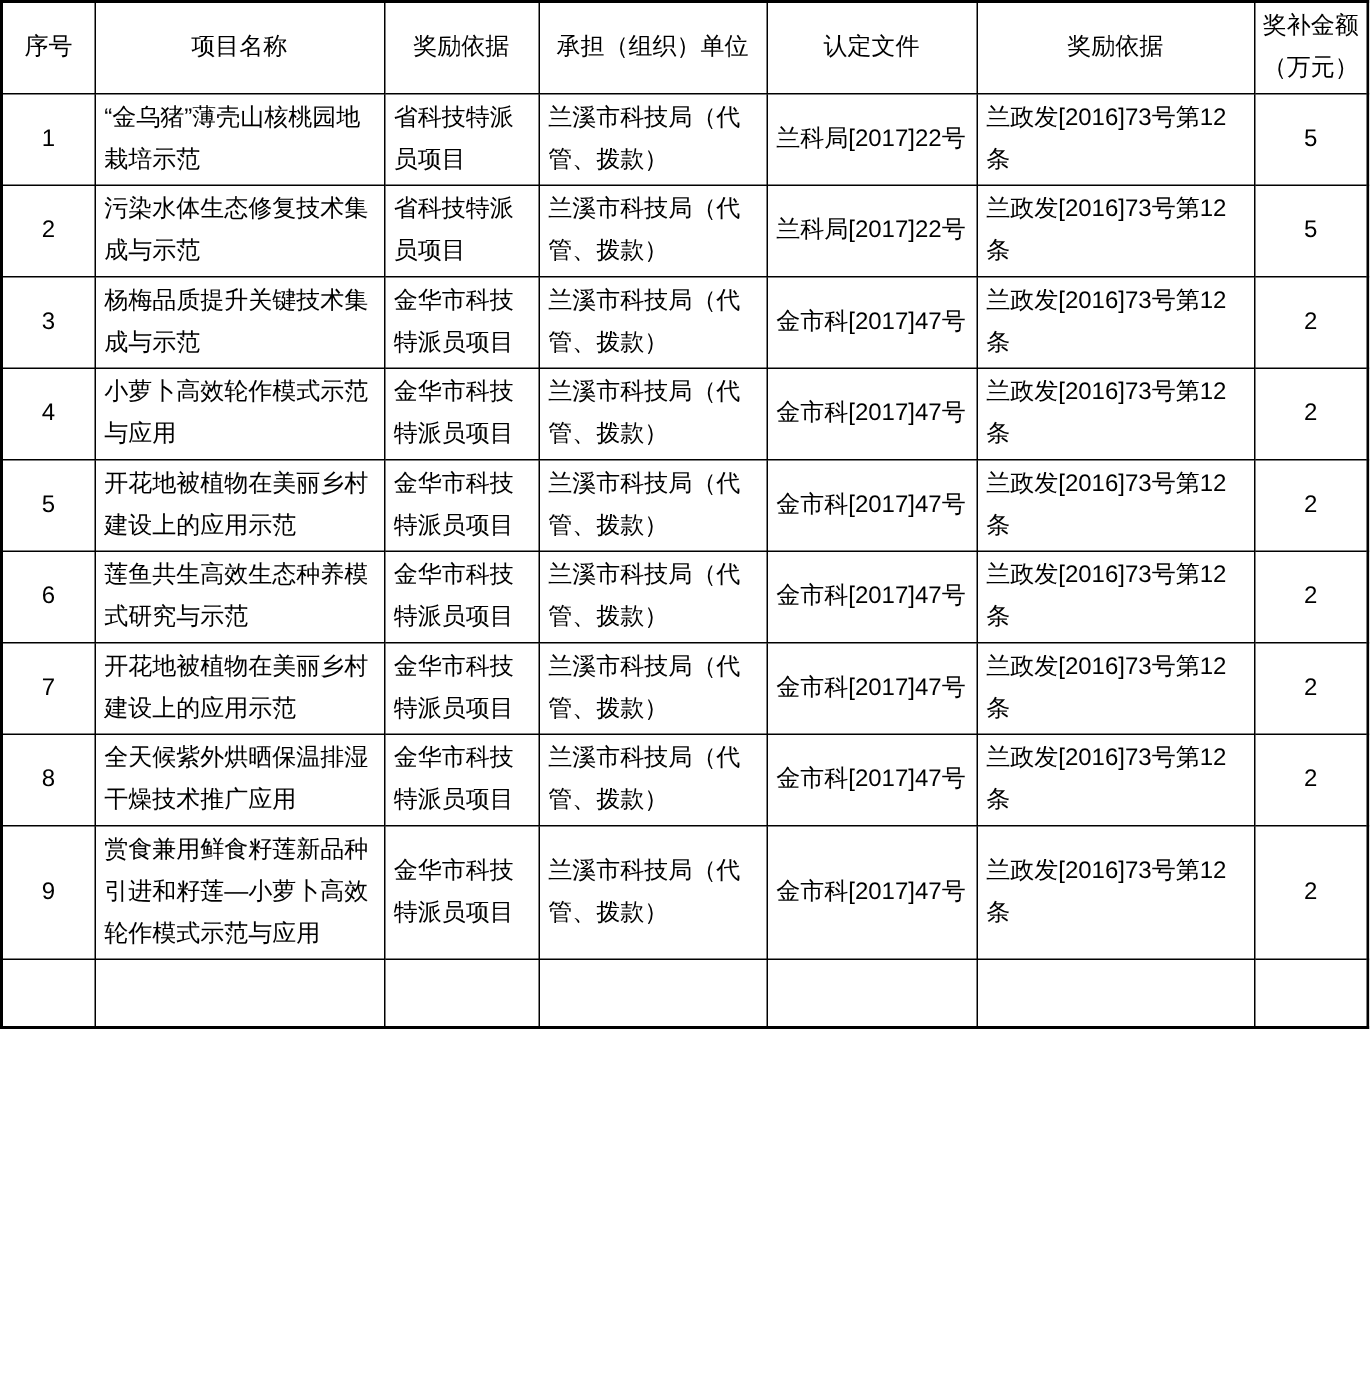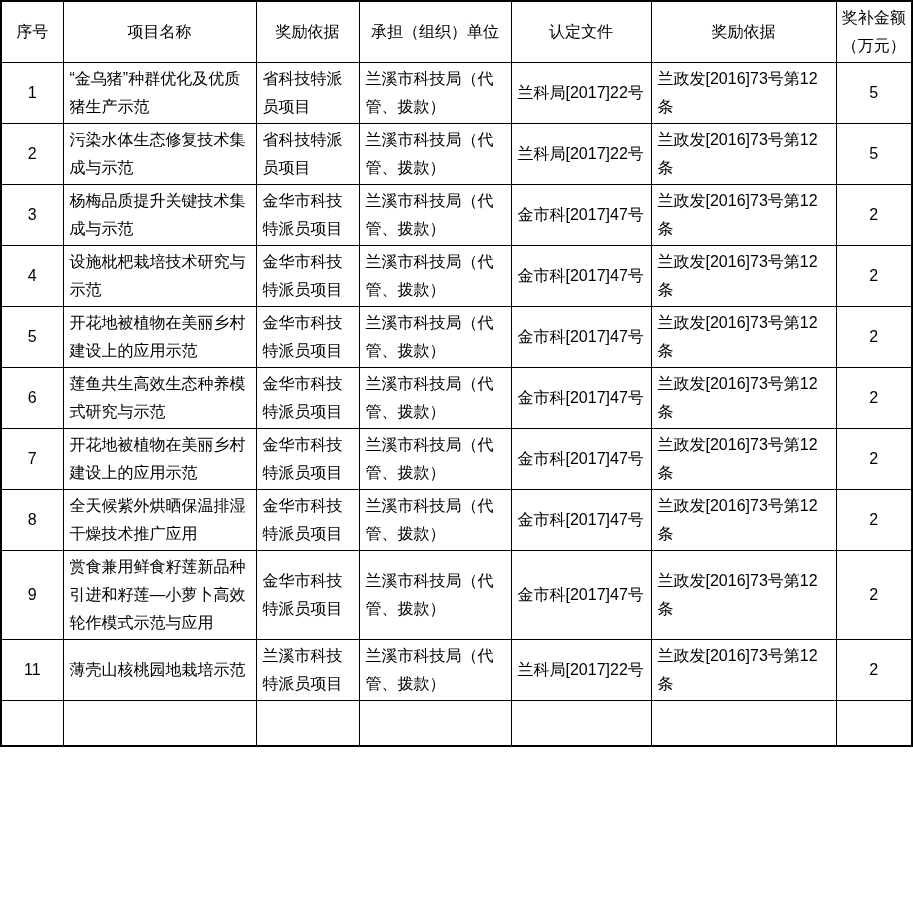--- a/index.html
+++ b/index.html
@@ -78,21 +78,21 @@
         <th>奖励依据</th>
         <th>承担（组织）单位</th>
         <th>认定文件</th>
         <th>奖励依据</th>
         <th>奖补金额（万元）</th>
       </tr>
     </thead>
     <tbody>
         <tr>
           <td class="col-0">1</td>
-          <td class="col-1">“金乌猪”种群优化及优质猪生产示范</td>
+          <td class="col-1">“金乌猪”薄壳山核桃园地栽培示范</td>
           <td class="col-2">省科技特派员项目</td>
           <td class="col-3">兰溪市科技局（代管、拨款）</td>
           <td class="col-4">兰科局[2017]22号</td>
           <td class="col-5">兰政发[2016]73号第12条</td>
           <td class="col-6">5</td>
         </tr>
         <tr>
           <td class="col-0">2</td>
           <td class="col-1">污染水体生态修复技术集成与示范</td>
           <td class="col-2">省科技特派员项目</td>
@@ -105,21 +105,21 @@
           <td class="col-0">3</td>
           <td class="col-1">杨梅品质提升关键技术集成与示范</td>
           <td class="col-2">金华市科技特派员项目</td>
           <td class="col-3">兰溪市科技局（代管、拨款）</td>
           <td class="col-4">金市科[2017]47号</td>
           <td class="col-5">兰政发[2016]73号第12条</td>
           <td class="col-6">2</td>
         </tr>
         <tr>
           <td class="col-0">4</td>
-          <td class="col-1">设施枇杷栽培技术研究与示范</td>
+          <td class="col-1">小萝卜高效轮作模式示范与应用</td>
           <td class="col-2">金华市科技特派员项目</td>
           <td class="col-3">兰溪市科技局（代管、拨款）</td>
           <td class="col-4">金市科[2017]47号</td>
           <td class="col-5">兰政发[2016]73号第12条</td>
           <td class="col-6">2</td>
         </tr>
         <tr>
           <td class="col-0">5</td>
           <td class="col-1">开花地被植物在美丽乡村建设上的应用示范</td>
           <td class="col-2">金华市科技特派员项目</td>
@@ -157,29 +157,20 @@
         </tr>
         <tr>
           <td class="col-0">9</td>
           <td class="col-1">赏食兼用鲜食籽莲新品种引进和籽莲—小萝卜高效轮作模式示范与应用</td>
           <td class="col-2">金华市科技特派员项目</td>
           <td class="col-3">兰溪市科技局（代管、拨款）</td>
           <td class="col-4">金市科[2017]47号</td>
           <td class="col-5">兰政发[2016]73号第12条</td>
           <td class="col-6">2</td>
         </tr>
-        <tr>
-          <td class="col-0">11</td>
-          <td class="col-1">薄壳山核桃园地栽培示范</td>
-          <td class="col-2">兰溪市科技特派员项目</td>
-          <td class="col-3">兰溪市科技局（代管、拨款）</td>
-          <td class="col-4">兰科局[2017]22号</td>
-          <td class="col-5">兰政发[2016]73号第12条</td>
-          <td class="col-6">2</td>
-        </tr>
         <tr class="partial">
           <td class="col-0"></td>
           <td class="col-1"></td>
           <td class="col-2"></td>
           <td class="col-3"></td>
           <td class="col-4"></td>
           <td class="col-5"></td>
           <td class="col-6"></td>
         </tr>
       </tbody>

